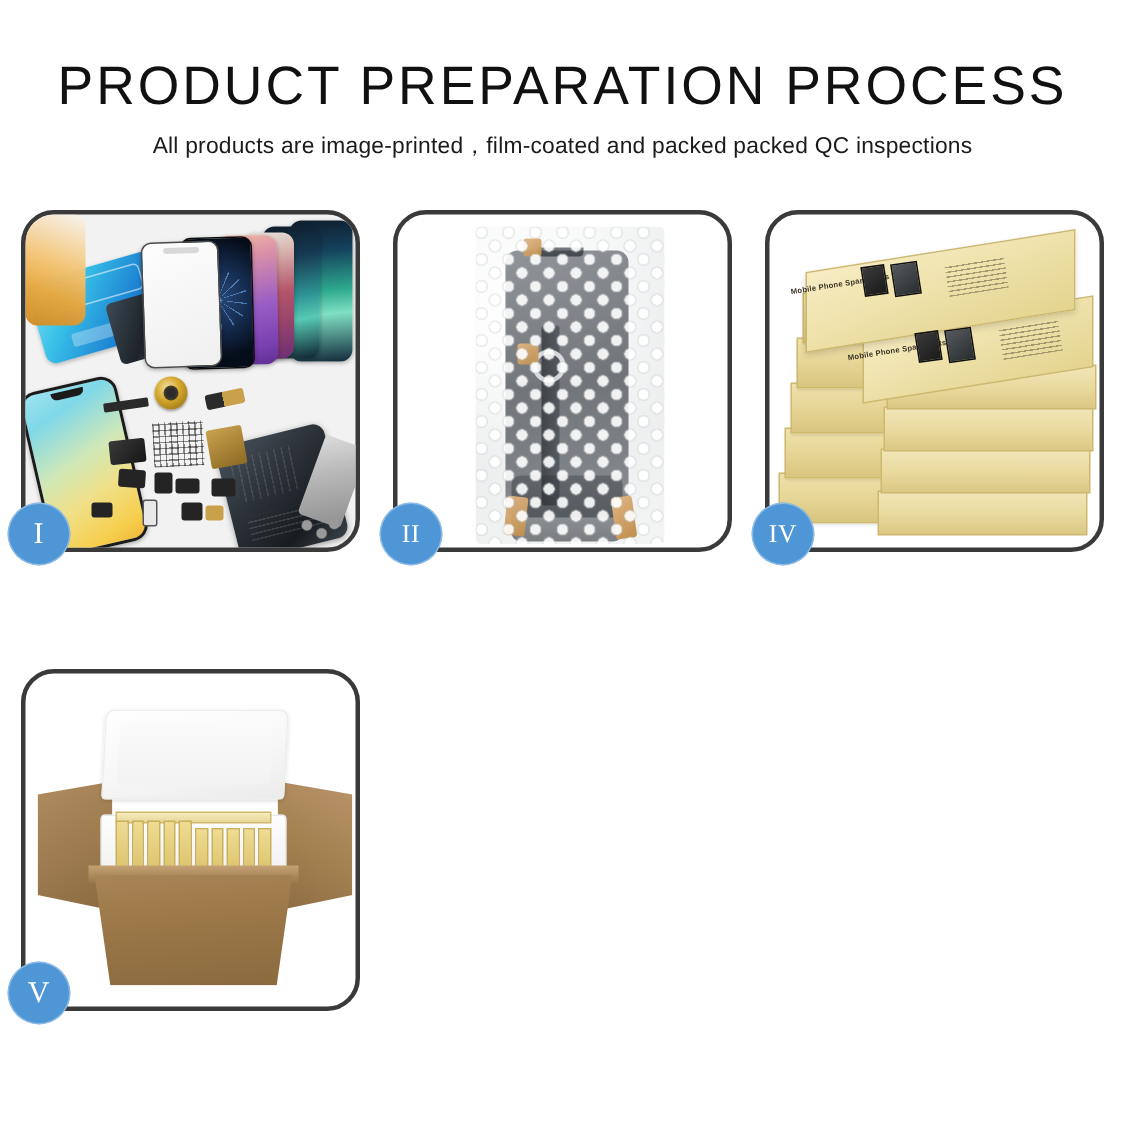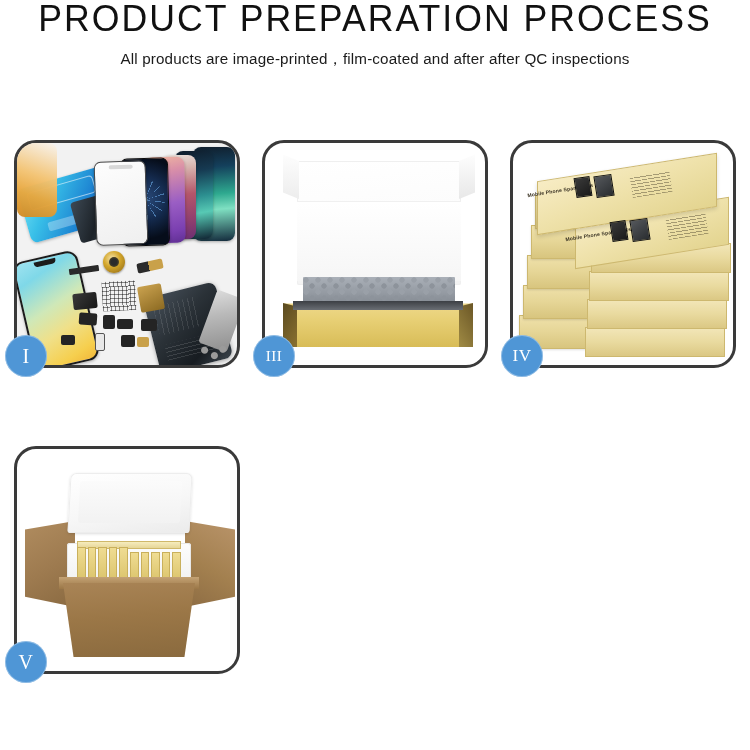--- a/index.html
+++ b/index.html
@@ -9,20 +9,21 @@
     height: 750px;
     background: #ffffff;
     font-family: "Liberation Sans", sans-serif;
     overflow: hidden;
     position: relative;
   }
 
   
   .header {
     width: 750px;
+    padding-top: 38px;
     text-align: center;
   }
   .page-title {
     font-family: "Liberation Sans", sans-serif;
     font-size: 36px;
     font-weight: 400;
     letter-spacing: 2.0px;
     color: #111111;
     line-height: 1.06;
     transform: scaleX(0.99);
@@ -539,21 +540,21 @@
     position:absolute; left: 28px; top: 142px; width: 20px; height: 18px;
     background: rgba(120,96,62,.5);
     transform: skewY(14deg);
   }
 </style>
 </head>
 <body>
 
 <div class="header">
   <div class="page-title">PRODUCT PREPARATION PROCESS</div>
-  <div class="page-subtitle">All products are image-printed，film-coated and after after QC inspections</div>
+  <div class="page-subtitle">All products are image-printed，film-coated and packed packed QC inspections</div>
 </div>
 
 <div class="grid">
 
   <div class="panel tint">
     <div class="panel-stage">
       <div class="phone p1-blueflex"></div>
       <div class="p1-darkstrip"></div>
       <div class="phone p1-green"></div>
       <div class="phone p1-teal"></div>
@@ -581,33 +582,37 @@
       <div class="p1-part p1-pf"></div>
       <div class="p1-part p1-pg"></div>
       <div class="p1-part p1-ph"></div>
       <div class="p1-part p1-pi"></div>
       <div class="p1-tool"></div>
       <div class="p1-screws"></div>
     </div>
     <div class="badge">I</div>
   </div>
 
-
   <div class="panel">
     <div class="panel-stage">
-      <div class="flatbox">
-        <span class="lid"></span>
-        <span class="lidface"></span>
-        <span class="foam"></span>
-        <span class="tray"></span>
-        <span class="trayinner"></span>
+      <div class="bubblebag">
+        <span class="innerpart"></span>
+        <span class="flexstrip"></span>
+        <span class="ring"></span>
+        <span class="bottomclump"></span>
+        <span class="tapeA"></span>
+        <span class="tapeB"></span>
+        <span class="tapeC"></span>
+        <span class="tapeD"></span>
+        <span class="bubbles"></span>
       </div>
     </div>
-    <div class="badge extrawide">III</div>
+    <div class="badge wide">II</div>
   </div>
+
 
   <div class="panel">
     <div class="panel-stage">
       <div class="stack">
         <span class="slab s1"></span>
         <span class="slab s2"></span>
         <span class="slab s3"></span>
         <span class="slab s4"></span>
         <span class="slab s5"></span>
         <span class="slabR r1"></span>

